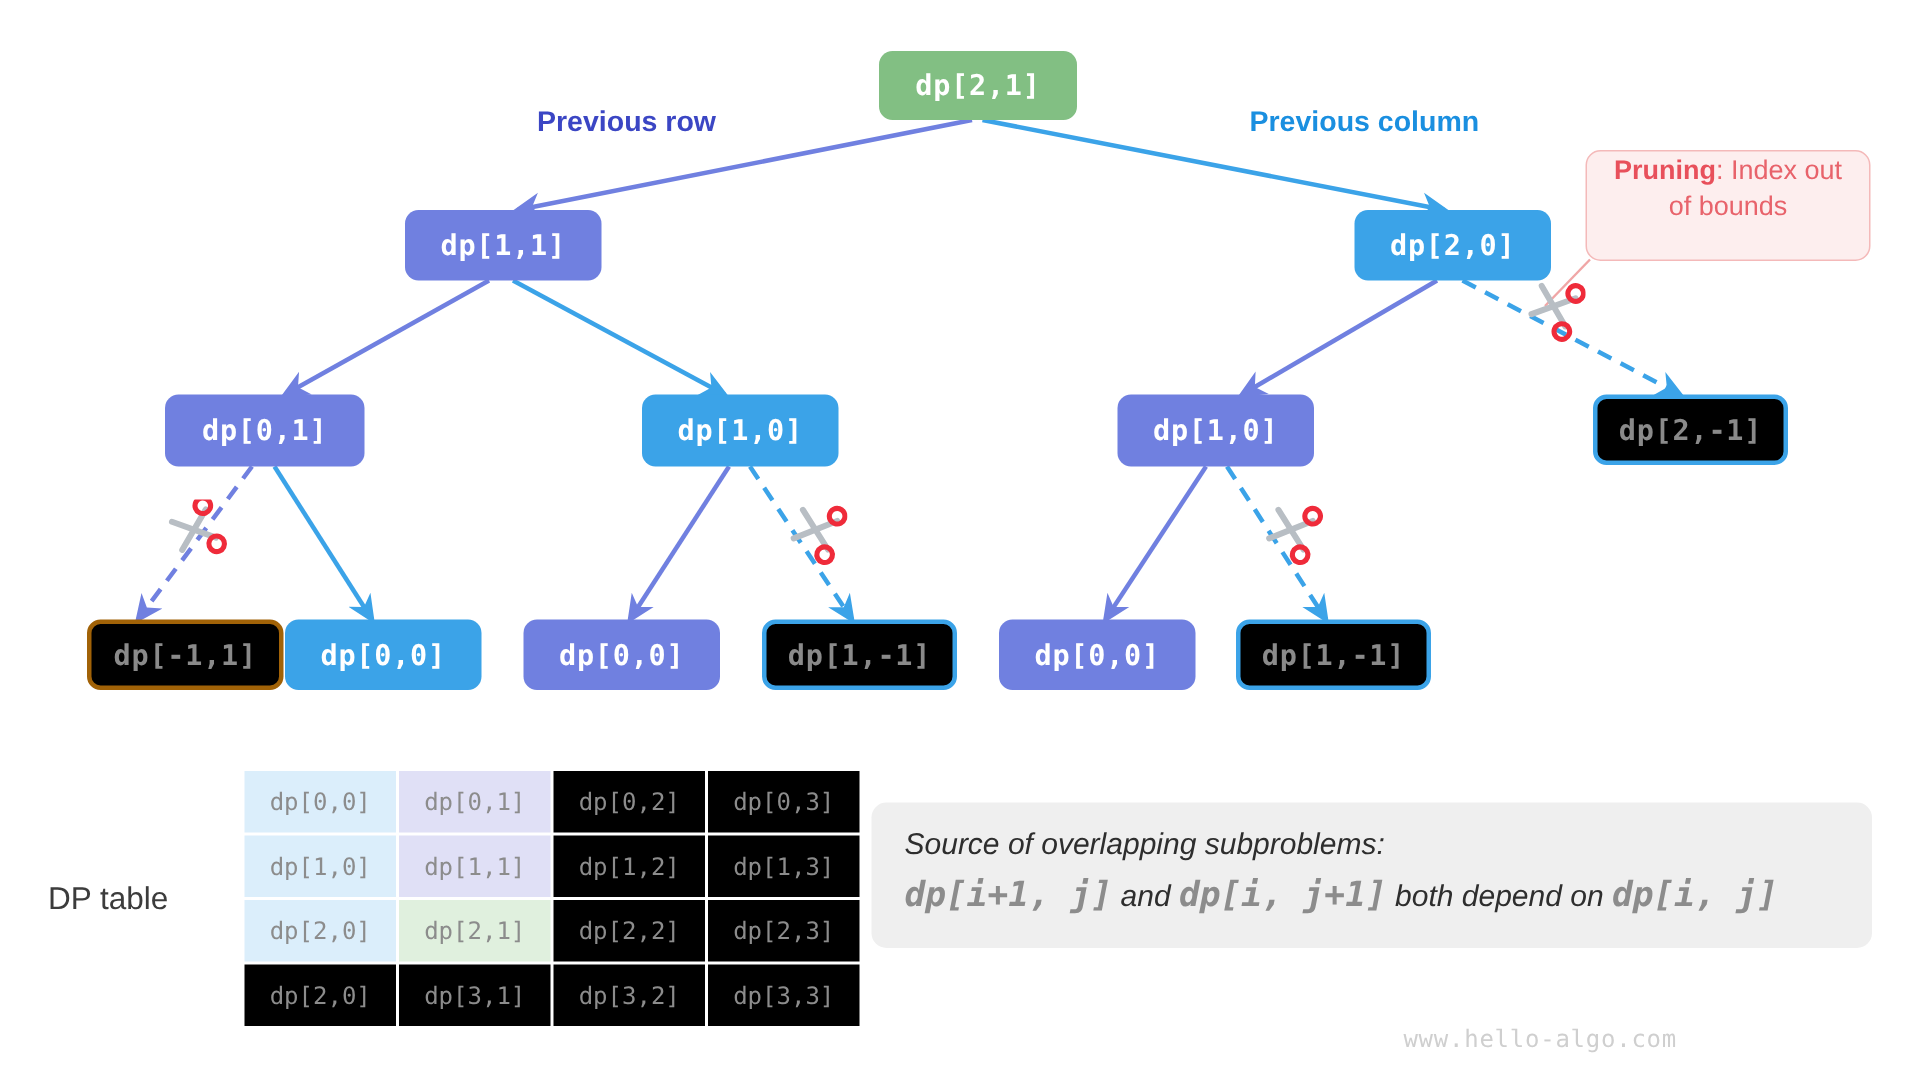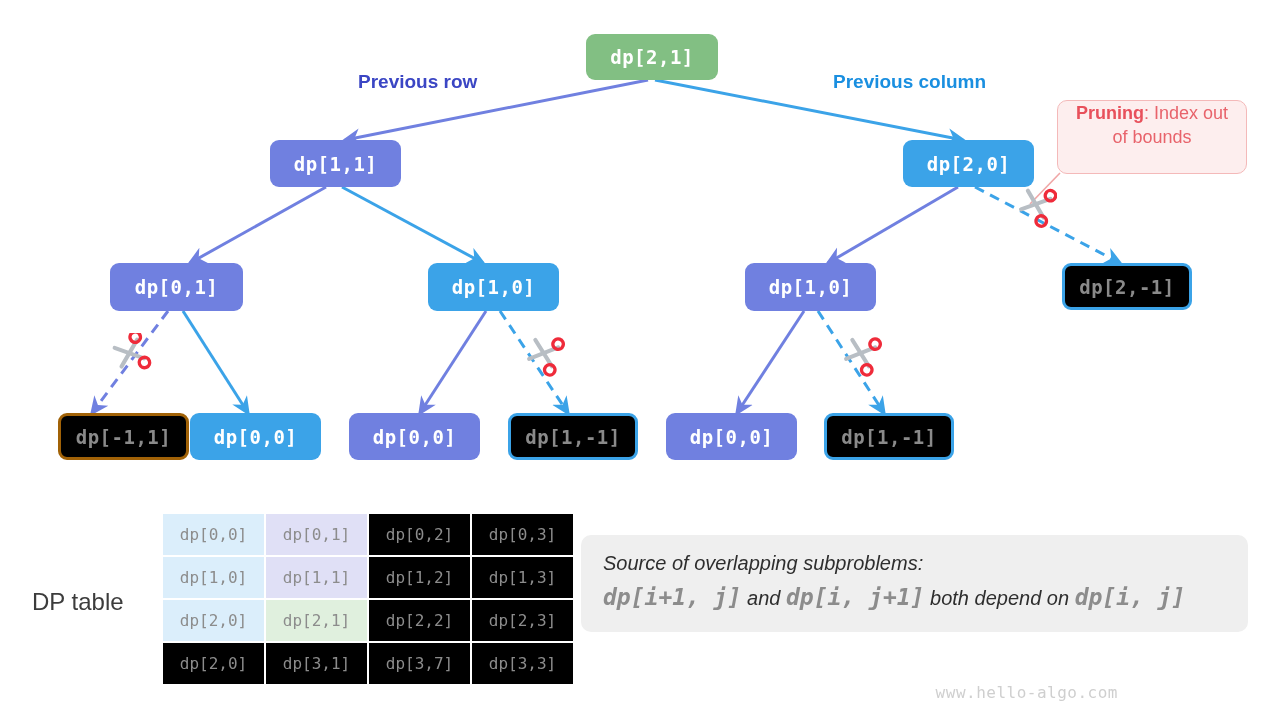--- a/index.html
+++ b/index.html
@@ -34,21 +34,21 @@
   .callout{
     position:absolute;background:#fdeeee;border:1.5px solid #f4b9b9;
     border-radius:10px;padding:0 14px;box-sizing:border-box;
     color:#e8636b;font-size:18px;line-height:1.35;text-align:center;
   }
   .callout b{font-weight:700;color:#e8505b;}
 
   .scissors{position:absolute;width:44px;height:44px;}
 
   .dptable-label{
-    position:absolute;font-size:24px;color:#3c3c3c;
+    position:absolute;font-size:21px;color:#3c3c3c;
   }
   table.dptable{
     position:absolute;border-collapse:separate;border-spacing:2px;
     background:#ffffff;
   }
   table.dptable td{
     width:99px;height:39px;text-align:center;vertical-align:middle;
     font-family:"DejaVu Sans Mono","Liberation Mono",monospace;
     font-size:16px;color:#8c8c8c;background:#000000;
   }
@@ -208,21 +208,21 @@
       </tr>
       <tr>
         <td class="c-blue">dp[2,0]</td>
         <td class="c-green">dp[2,1]</td>
         <td>dp[2,2]</td>
         <td>dp[2,3]</td>
       </tr>
       <tr>
         <td>dp[2,0]</td>
         <td>dp[3,1]</td>
-        <td>dp[3,7]</td>
+        <td>dp[3,2]</td>
         <td>dp[3,3]</td>
       </tr>
     </tbody>
   </table>
 
   <div class="infobox" style="left:581px;top:535px;width:667px;height:97px;">
     <div>Source of overlapping subproblems:</div>
     <div>
       <span class="mono">dp[i+1, j]</span>
       <span>and</span>

